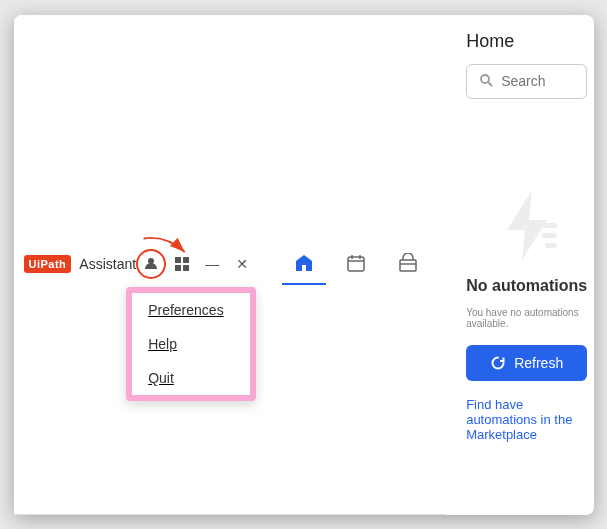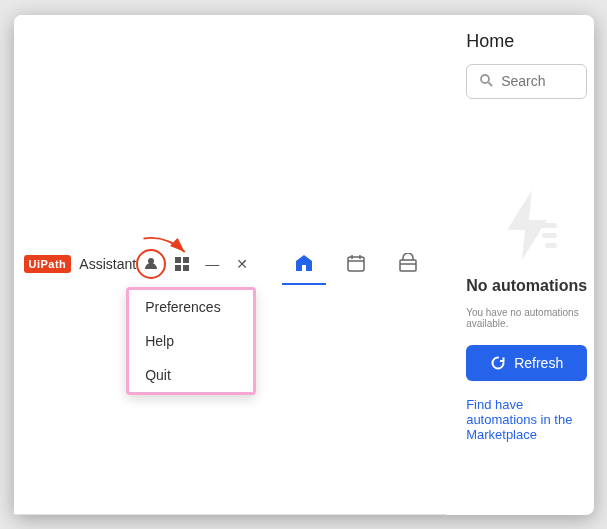--- a/index.html
+++ b/index.html
@@ -88,25 +88,26 @@
       width: 60px;
       height: 30px;
       pointer-events: none;
     }
     
     .dropdown-menu {
       position: absolute;
       top: 38px;
       right: 0px;
       background: #fff;
-      border: 3px solid #f9a8d4;
+      border: 6px solid #f9a8d4;
       border-radius: 4px;
       box-shadow: 0 4px 12px rgba(0,0,0,0.15);
       min-width: 130px;
       z-index: 100;
+      text-decoration: underline;
     }
     .dropdown-item {
       padding: 9px 16px;
       font-size: 14px;
       color: #333;
       cursor: pointer;
       white-space: nowrap;
     }
     .dropdown-item.active {
       background: #fff;

